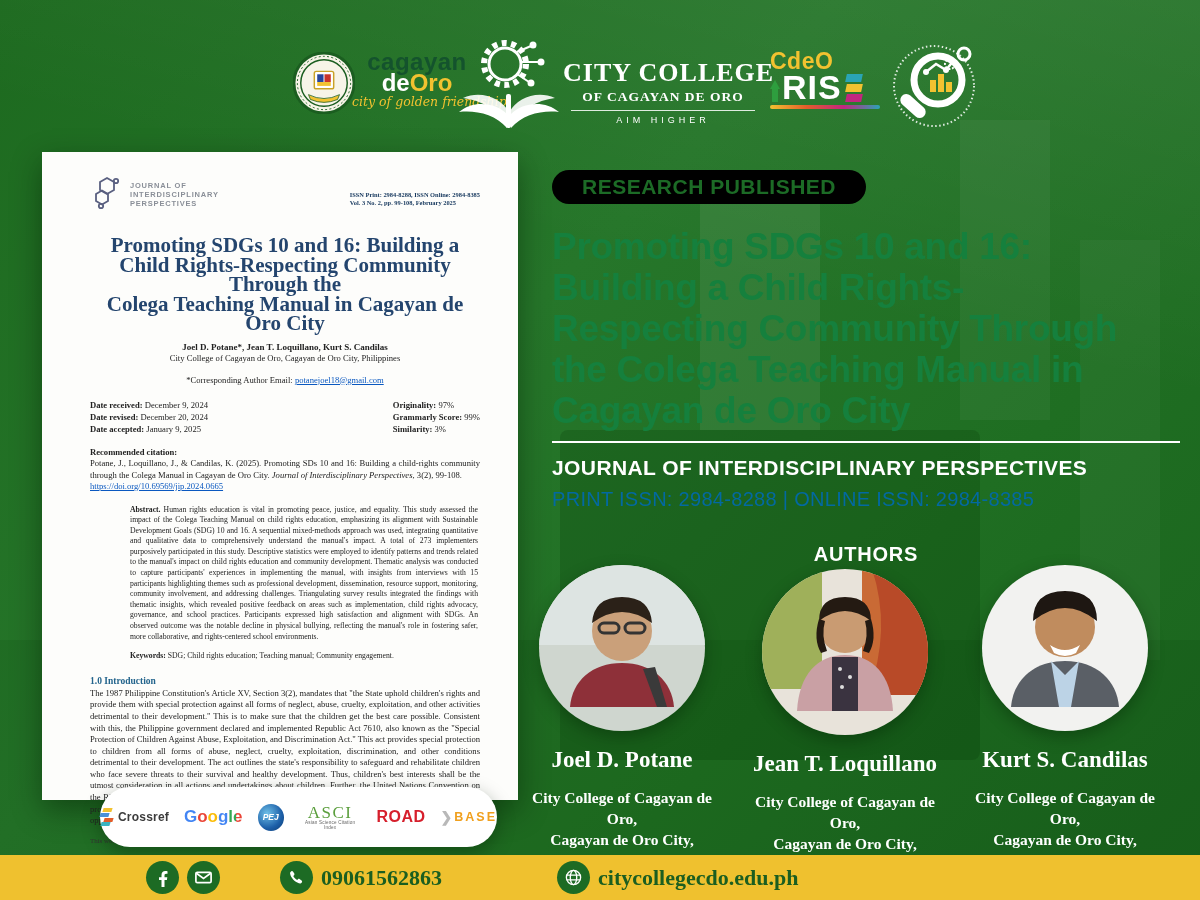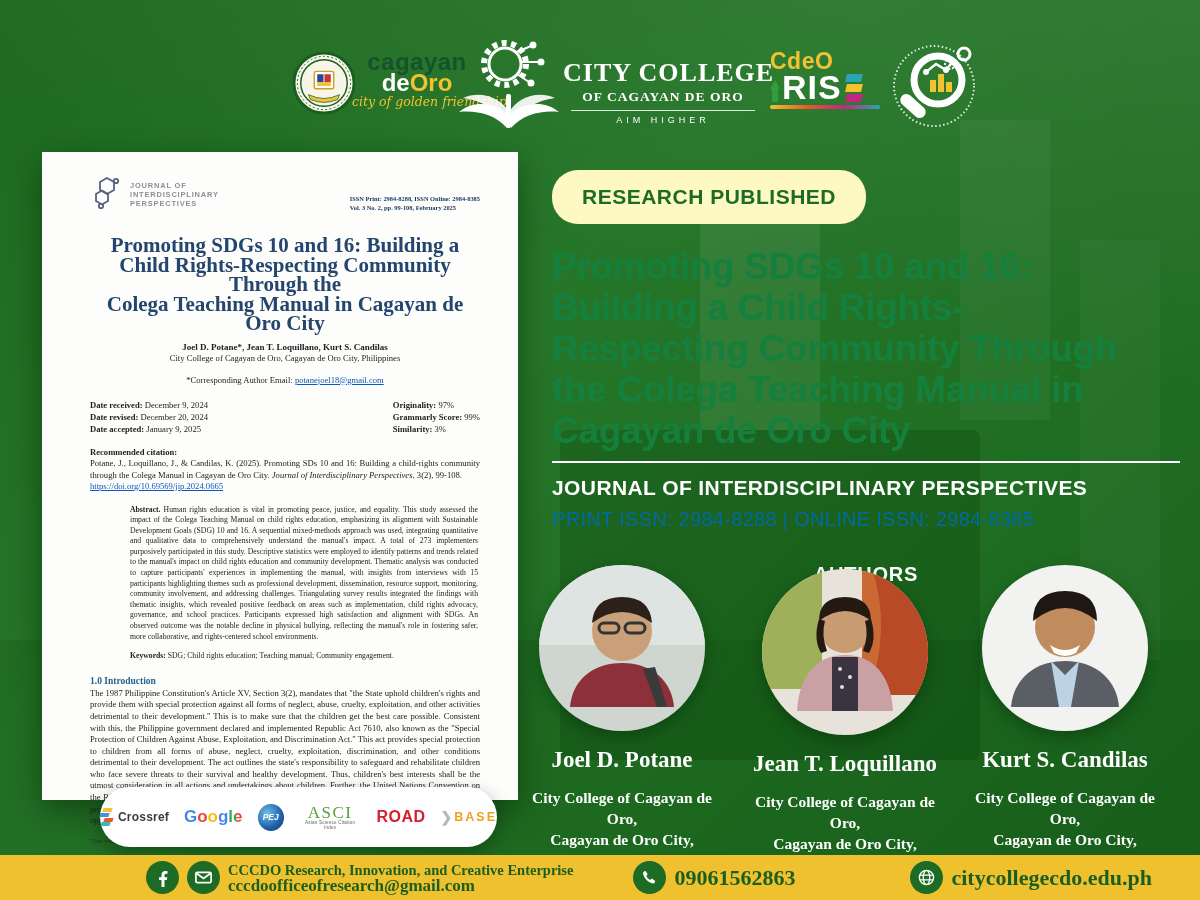--- a/index.html
+++ b/index.html
@@ -40,21 +40,21 @@
   .rise-arrow:after { content:""; position:absolute; left:0; top:0; border-left:5px solid transparent; border-right:5px solid transparent; border-bottom:9px solid #2e9e3e; }
   .rise-e { display:flex; flex-direction:column; gap:2px; margin-left:4px; }
   .rise-e div { width:16px; height:8px; transform:skewX(-12deg); }
   .rise-bar { margin-top:3px; height:4px; background:linear-gradient(90deg,#f2c230,#e35d2b,#c2267f,#2aa4b5); border-radius:2px; }
   .research-logo { position:absolute; left:888px; top:42px; width:92px; height:92px; }
 
   
   .paper { position:absolute; left:42px; top:152px; width:476px; height:648px;
     background:#fdfdfb; box-shadow:0 10px 28px rgba(0,25,0,0.45);
     padding:24px 38px 10px 48px; color:#222; font-family:"Liberation Serif", serif; }
-  .p-head { display:flex; justify-content:space-between; align-items:flex-end; }
+  .p-head { display:flex; justify-content:space-between; align-items:center; }
   .p-logo { display:flex; align-items:center; gap:6px; }
   .p-logo-text { color:#8a8f98; font-family:"Liberation Sans", sans-serif; font-size:7.5px; font-weight:bold; letter-spacing:0.8px; line-height:9px; white-space:pre-line; }
   .p-issn { text-align:left; color:#14365c; font-size:6.4px; font-weight:bold; line-height:8.5px; margin-top:10px; white-space:pre-line; }
   .p-title { margin-top:24px; text-align:center; color:#24456e; font-weight:bold; font-size:21px; line-height:19.5px; white-space:pre-line; }
   .p-authors { margin-top:8px; text-align:center; font-weight:bold; font-size:9px; }
   .p-affil { text-align:center; font-size:8.6px; margin-top:1px; }
   .p-corr { text-align:center; font-size:8.6px; margin-top:12px; }
   a.p-link { color:#0a58c0; text-decoration:underline; cursor:pointer; }
   .p-meta { display:flex; justify-content:space-between; margin-top:14px; font-size:8.6px; line-height:12px; }
   .p-meta b { font-weight:bold; }
@@ -83,22 +83,22 @@
   .ix-asci { text-align:center; }
   .ix-asci-text { color:#5a9e3c; font-size:17px; letter-spacing:1.5px; line-height:15px; font-family:"Liberation Serif", serif; }
   .ix-asci-sub { color:#666; font-size:4.6px; letter-spacing:0.2px; }
   .ix-road { color:#d61f2c; font-size:16px; font-weight:bold; letter-spacing:0.5px; }
   .ix-base { display:flex; align-items:center; gap:2px; }
   .ix-base-chev { color:#b8b8b8; font-size:14px; font-weight:bold; }
   .ix-base-text { color:#f0a01e; font-size:12.5px; font-weight:bold; letter-spacing:2px; }
 
   
   .right { position:absolute; left:552px; top:170px; width:628px; }
-  .badge { display:inline-block; background:#fef9c3; color:#1c6b26; font-weight:bold; font-size:21px;
-    letter-spacing:0.5px; padding:15px 30px; border-radius:26px; }
+  .badge { display:inline-block; background:#000000; color:#1c6b26; font-weight:bold; font-size:21px;
+    letter-spacing:0.5px; padding:5px 30px; border-radius:26px; }
   .big-title { margin-top:22px; color:#15803d; font-weight:bold; font-size:37px; line-height:41px; letter-spacing:-0.3px; white-space:pre-line; }
   .title-rule { border:none; border-top:2px solid #fff; margin-top:10px; width:628px; }
   .journal-line { margin-top:13px; color:#fff; font-weight:bold; font-size:21px; letter-spacing:0.4px; }
   .issn-line { margin-top:8px; color:#0369a1; font-size:20px; letter-spacing:0.3px; font-weight:normal; }
   .authors-h { margin-top:32px; text-align:center; color:#fff; font-weight:bold; font-size:20px; letter-spacing:0.8px; }
 
   .author-card { position:absolute; width:210px; text-align:center; }
   .avatar { width:166px; height:166px; border-radius:50%; margin:0 auto; overflow:hidden; position:relative;
     box-shadow:0 6px 16px rgba(0,30,0,0.35); }
   .avatar svg { position:absolute; left:0; top:0; }
@@ -356,24 +356,20 @@
       <svg width="18" height="18" viewBox="0 0 18 18">
           <path d="M10.5 18 v-7 h2.4 l0.4 -2.8 h-2.8 V6.4 c0 -0.8 0.4 -1.6 1.7 -1.6 h1.3 V2.3 C13.3 2.2 12.3 2 11.3 2 9 2 7.5 3.4 7.5 6 v2.2 H5 V11 h2.5 v7 z" fill="#fff"></path>
         </svg>
     </div>
     <div class="f-icon">
       <svg width="19" height="19" viewBox="0 0 20 20">
           <rect x="2" y="4.5" width="16" height="11" rx="1.5" fill="none" stroke="#fff" stroke-width="1.8"></rect>
           <path d="M2.5 5.5 L10 11 L17.5 5.5" fill="none" stroke="#fff" stroke-width="1.8"></path>
         </svg>
     </div>
-    <div class="f-org">
-      <div>CCCDO Research, Innovation, and Creative Enterprise</div>
-      <div class="email">cccdoofficeofresearch@gmail.com</div>
-    </div>
   </div>
   <div class="f-group g2">
     <div class="f-icon">
       <svg width="17" height="17" viewBox="0 0 20 20">
           <path d="M4 2.5 c-1 0.5 -1.8 1.8 -1.5 3.2 c0.8 4.5 5.3 9.5 10.3 11.2 c1.5 0.5 3 -0.3 3.6 -1.4 c0.4 -0.8 0.2 -1.6 -0.5 -2.1 l-2.3 -1.6 c-0.6 -0.4 -1.4 -0.3 -1.9 0.2 l-0.9 0.9 c-1.8 -1 -3.7 -2.9 -4.6 -4.7 l1 -0.9 c0.5 -0.5 0.6 -1.3 0.2 -1.9 L5.8 3 C5.4 2.3 4.7 2.1 4 2.5 z" fill="#fff"></path>
         </svg>
     </div>
     <div class="f-big">09061562863</div>
   </div>
   <div class="f-group g3">

